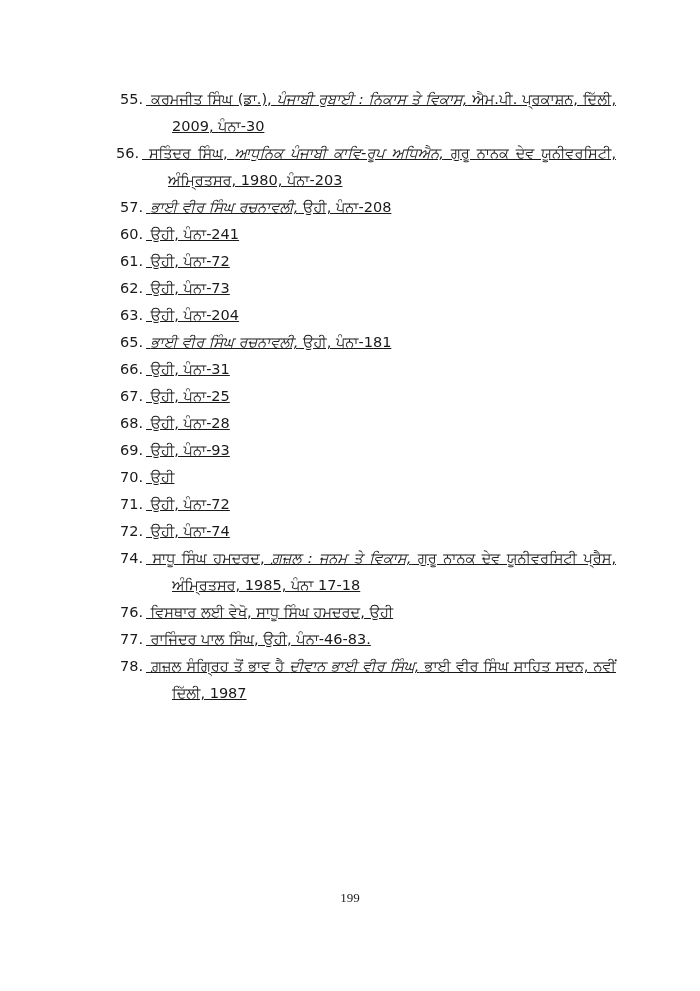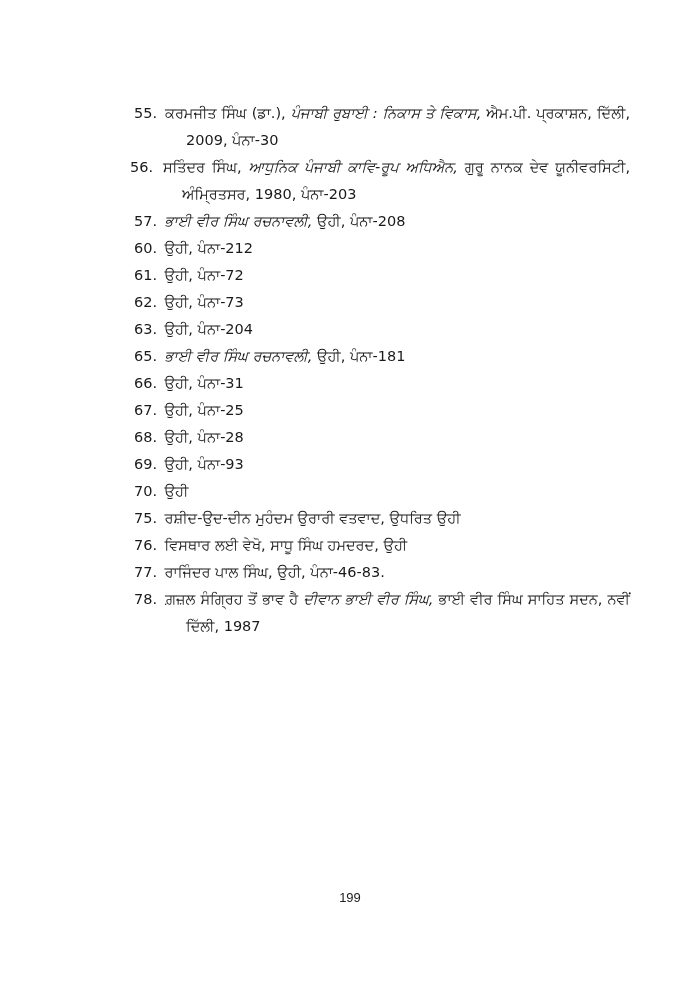--- a/index.html
+++ b/index.html
@@ -1,43 +1,45 @@
 <!DOCTYPE html>
 <html><head>
 <meta charset="utf-8">
 <style>
   html, body { margin: 0; padding: 0; background: #ffffff; }
   body { width: 700px; height: 991px; position: relative; overflow: hidden;
          font-family: "DejaVu Sans", sans-serif; color: #1a1a1a; }
   .page { position: absolute; left: 0; top: 0; width: 700px; height: 991px; background: #fff; }
-  .notes { position: absolute; left: 146px; top: 86px; width: 470px; margin: 14px; padding: 0; list-style: none; }
+  .notes { position: absolute; left: 146px; top: 86px; width: 470px; margin: 0; padding: 0; list-style: none; text-decoration: underline; }
   .note { font-size: 14.5px; line-height: 27px; margin: 0; padding-left: 26px; text-indent: -26px; text-align: justify; text-align-last: left; }
   .note.wide { margin-left: -4px; }
   .note .num { display: inline-block; }
   .note .it { font-style: italic; }
   .page-number { position: absolute; left: 0; width: 700px; top: 890px; text-align: center;
-                 font-family: Liberation Sans, sans-serif; font-size: 13px; color: #222; }
+                 font-family: Liberation Serif, serif; font-size: 13px; color: #222; }
 </style>
 </head>
 <body>
 
 <div class="page">
   <ol class="notes" id="notes">
       <li class="note"><span class="num">55.</span><span> ਕਰਮਜੀਤ ਸਿੰਘ (ਡਾ.), </span><span class="it">ਪੰਜਾਬੀ ਰੁਬਾਈ : ਨਿਕਾਸ ਤੇ ਵਿਕਾਸ,</span><span> ਐਮ.ਪੀ. ਪ੍ਰਕਾਸ਼ਨ, ਦਿੱਲੀ, 2009, ਪੰਨਾ-30</span></li>
       <li class="note wide"><span class="num">56.</span><span> ਸਤਿੰਦਰ ਸਿੰਘ, </span><span class="it">ਆਧੁਨਿਕ ਪੰਜਾਬੀ ਕਾਵਿ-ਰੂਪ ਅਧਿਐਨ,</span><span> ਗੁਰੂ ਨਾਨਕ ਦੇਵ ਯੂਨੀਵਰਸਿਟੀ, ਅੰਮ੍ਰਿਤਸਰ, 1980, ਪੰਨਾ-203</span></li>
       <li class="note"><span class="num">57.</span><span> </span><span class="it">ਭਾਈ ਵੀਰ ਸਿੰਘ ਰਚਨਾਵਲੀ,</span><span> ਉਹੀ, ਪੰਨਾ-208</span></li>
-      <li class="note"><span class="num">60.</span><span> ਉਹੀ, ਪੰਨਾ-212</span></li>
+      <li class="note"><span class="num">60.</span><span> ਉਹੀ, ਪੰਨਾ-241</span></li>
       <li class="note"><span class="num">61.</span><span> ਉਹੀ, ਪੰਨਾ-72</span></li>
       <li class="note"><span class="num">62.</span><span> ਉਹੀ, ਪੰਨਾ-73</span></li>
       <li class="note"><span class="num">63.</span><span> ਉਹੀ, ਪੰਨਾ-204</span></li>
       <li class="note"><span class="num">65.</span><span> </span><span class="it">ਭਾਈ ਵੀਰ ਸਿੰਘ ਰਚਨਾਵਲੀ,</span><span> ਉਹੀ, ਪੰਨਾ-181</span></li>
       <li class="note"><span class="num">66.</span><span> ਉਹੀ, ਪੰਨਾ-31</span></li>
       <li class="note"><span class="num">67.</span><span> ਉਹੀ, ਪੰਨਾ-25</span></li>
       <li class="note"><span class="num">68.</span><span> ਉਹੀ, ਪੰਨਾ-28</span></li>
       <li class="note"><span class="num">69.</span><span> ਉਹੀ, ਪੰਨਾ-93</span></li>
       <li class="note"><span class="num">70.</span><span> ਉਹੀ</span></li>
-      <li class="note"><span class="num">75.</span><span> ਰਸ਼ੀਦ-ਉਦ-ਦੀਨ ਮੁਹੰਦਮ ਉਰਾਰੀ ਵਤਵਾਦ, ਉਧਰਿਤ ਉਹੀ</span></li>
+      <li class="note"><span class="num">71.</span><span> ਉਹੀ, ਪੰਨਾ-72</span></li>
+      <li class="note"><span class="num">72.</span><span> ਉਹੀ, ਪੰਨਾ-74</span></li>
+      <li class="note"><span class="num">74.</span><span> ਸਾਧੂ ਸਿੰਘ ਹਮਦਰਦ, </span><span class="it">ਗ਼ਜ਼ਲ : ਜਨਮ ਤੇ ਵਿਕਾਸ,</span><span> ਗੁਰੂ ਨਾਨਕ ਦੇਵ ਯੂਨੀਵਰਸਿਟੀ ਪ੍ਰੈਸ, ਅੰਮ੍ਰਿਤਸਰ, 1985, ਪੰਨਾ 17-18</span></li>
       <li class="note"><span class="num">76.</span><span> ਵਿਸਥਾਰ ਲਈ ਵੇਖੋ, ਸਾਧੂ ਸਿੰਘ ਹਮਦਰਦ, ਉਹੀ</span></li>
       <li class="note"><span class="num">77.</span><span> ਰਾਜਿੰਦਰ ਪਾਲ ਸਿੰਘ, ਉਹੀ, ਪੰਨਾ-46-83.</span></li>
       <li class="note"><span class="num">78.</span><span> ਗ਼ਜ਼ਲ ਸੰਗ੍ਰਿਹ ਤੋਂ ਭਾਵ ਹੈ </span><span class="it">ਦੀਵਾਨ ਭਾਈ ਵੀਰ ਸਿੰਘ,</span><span> ਭਾਈ ਵੀਰ ਸਿੰਘ ਸਾਹਿਤ ਸਦਨ, ਨਵੀਂ ਦਿੱਲੀ, 1987</span></li>
     </ol>
   <div class="page-number">199</div>
 </div>
 
 </body></html>

